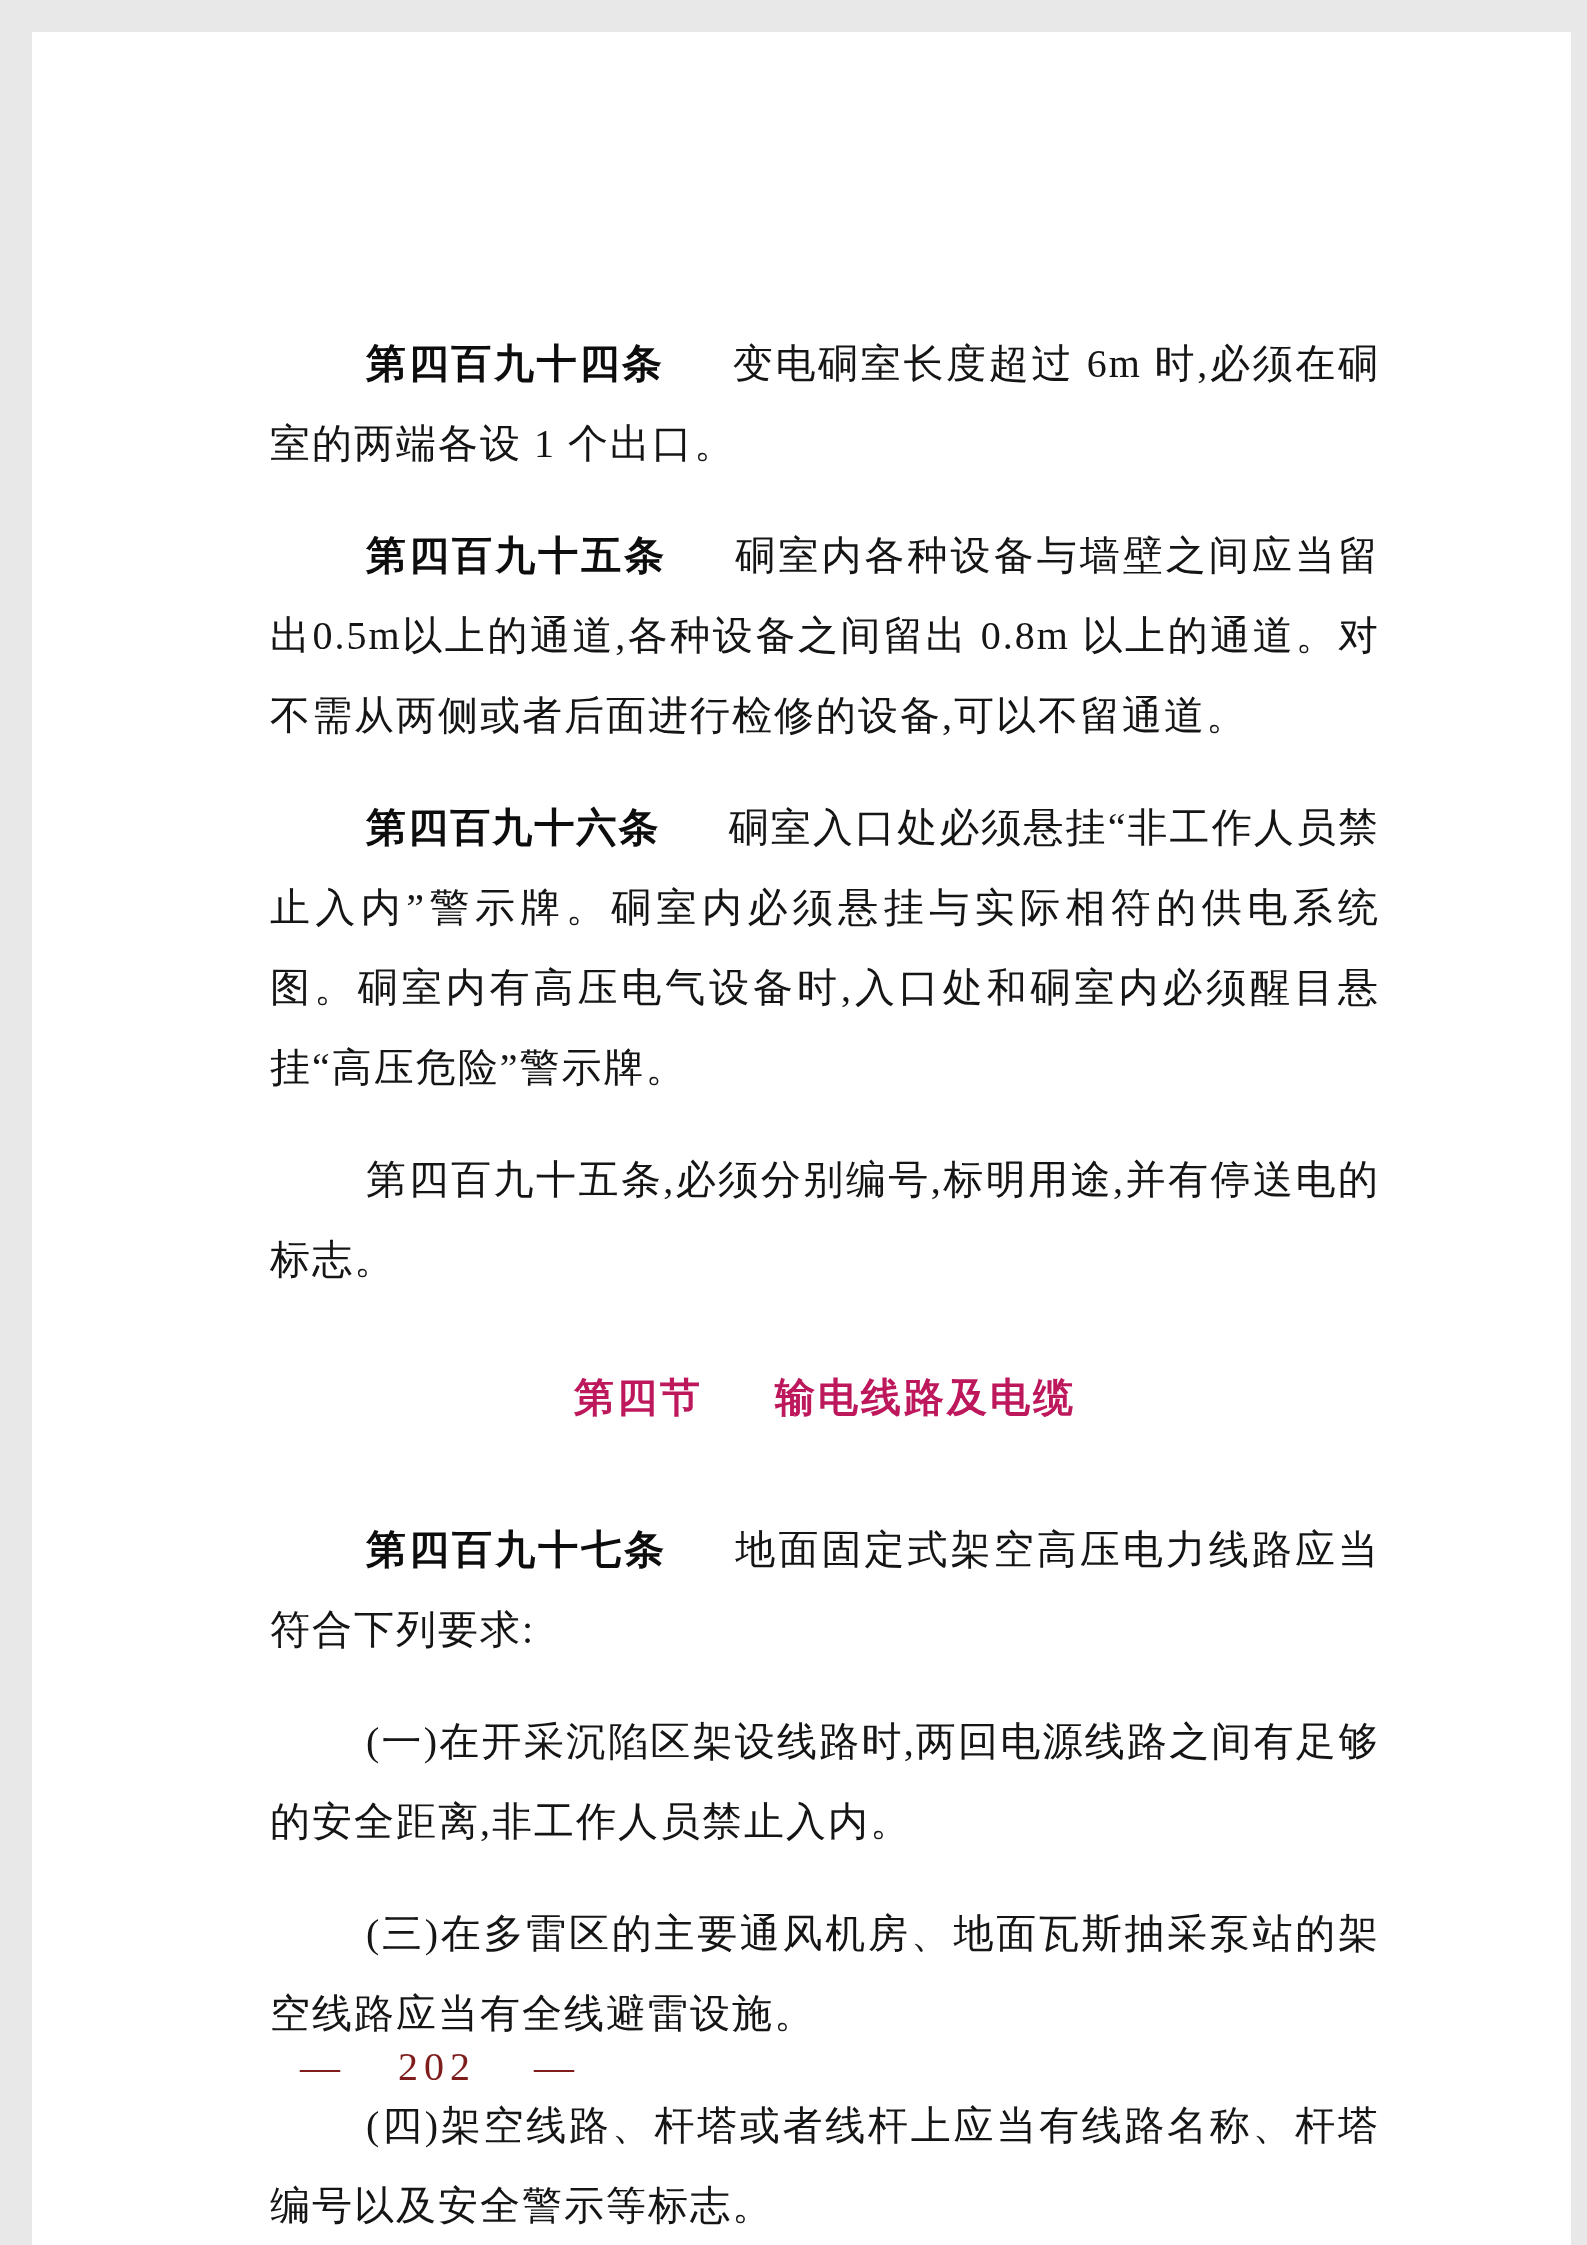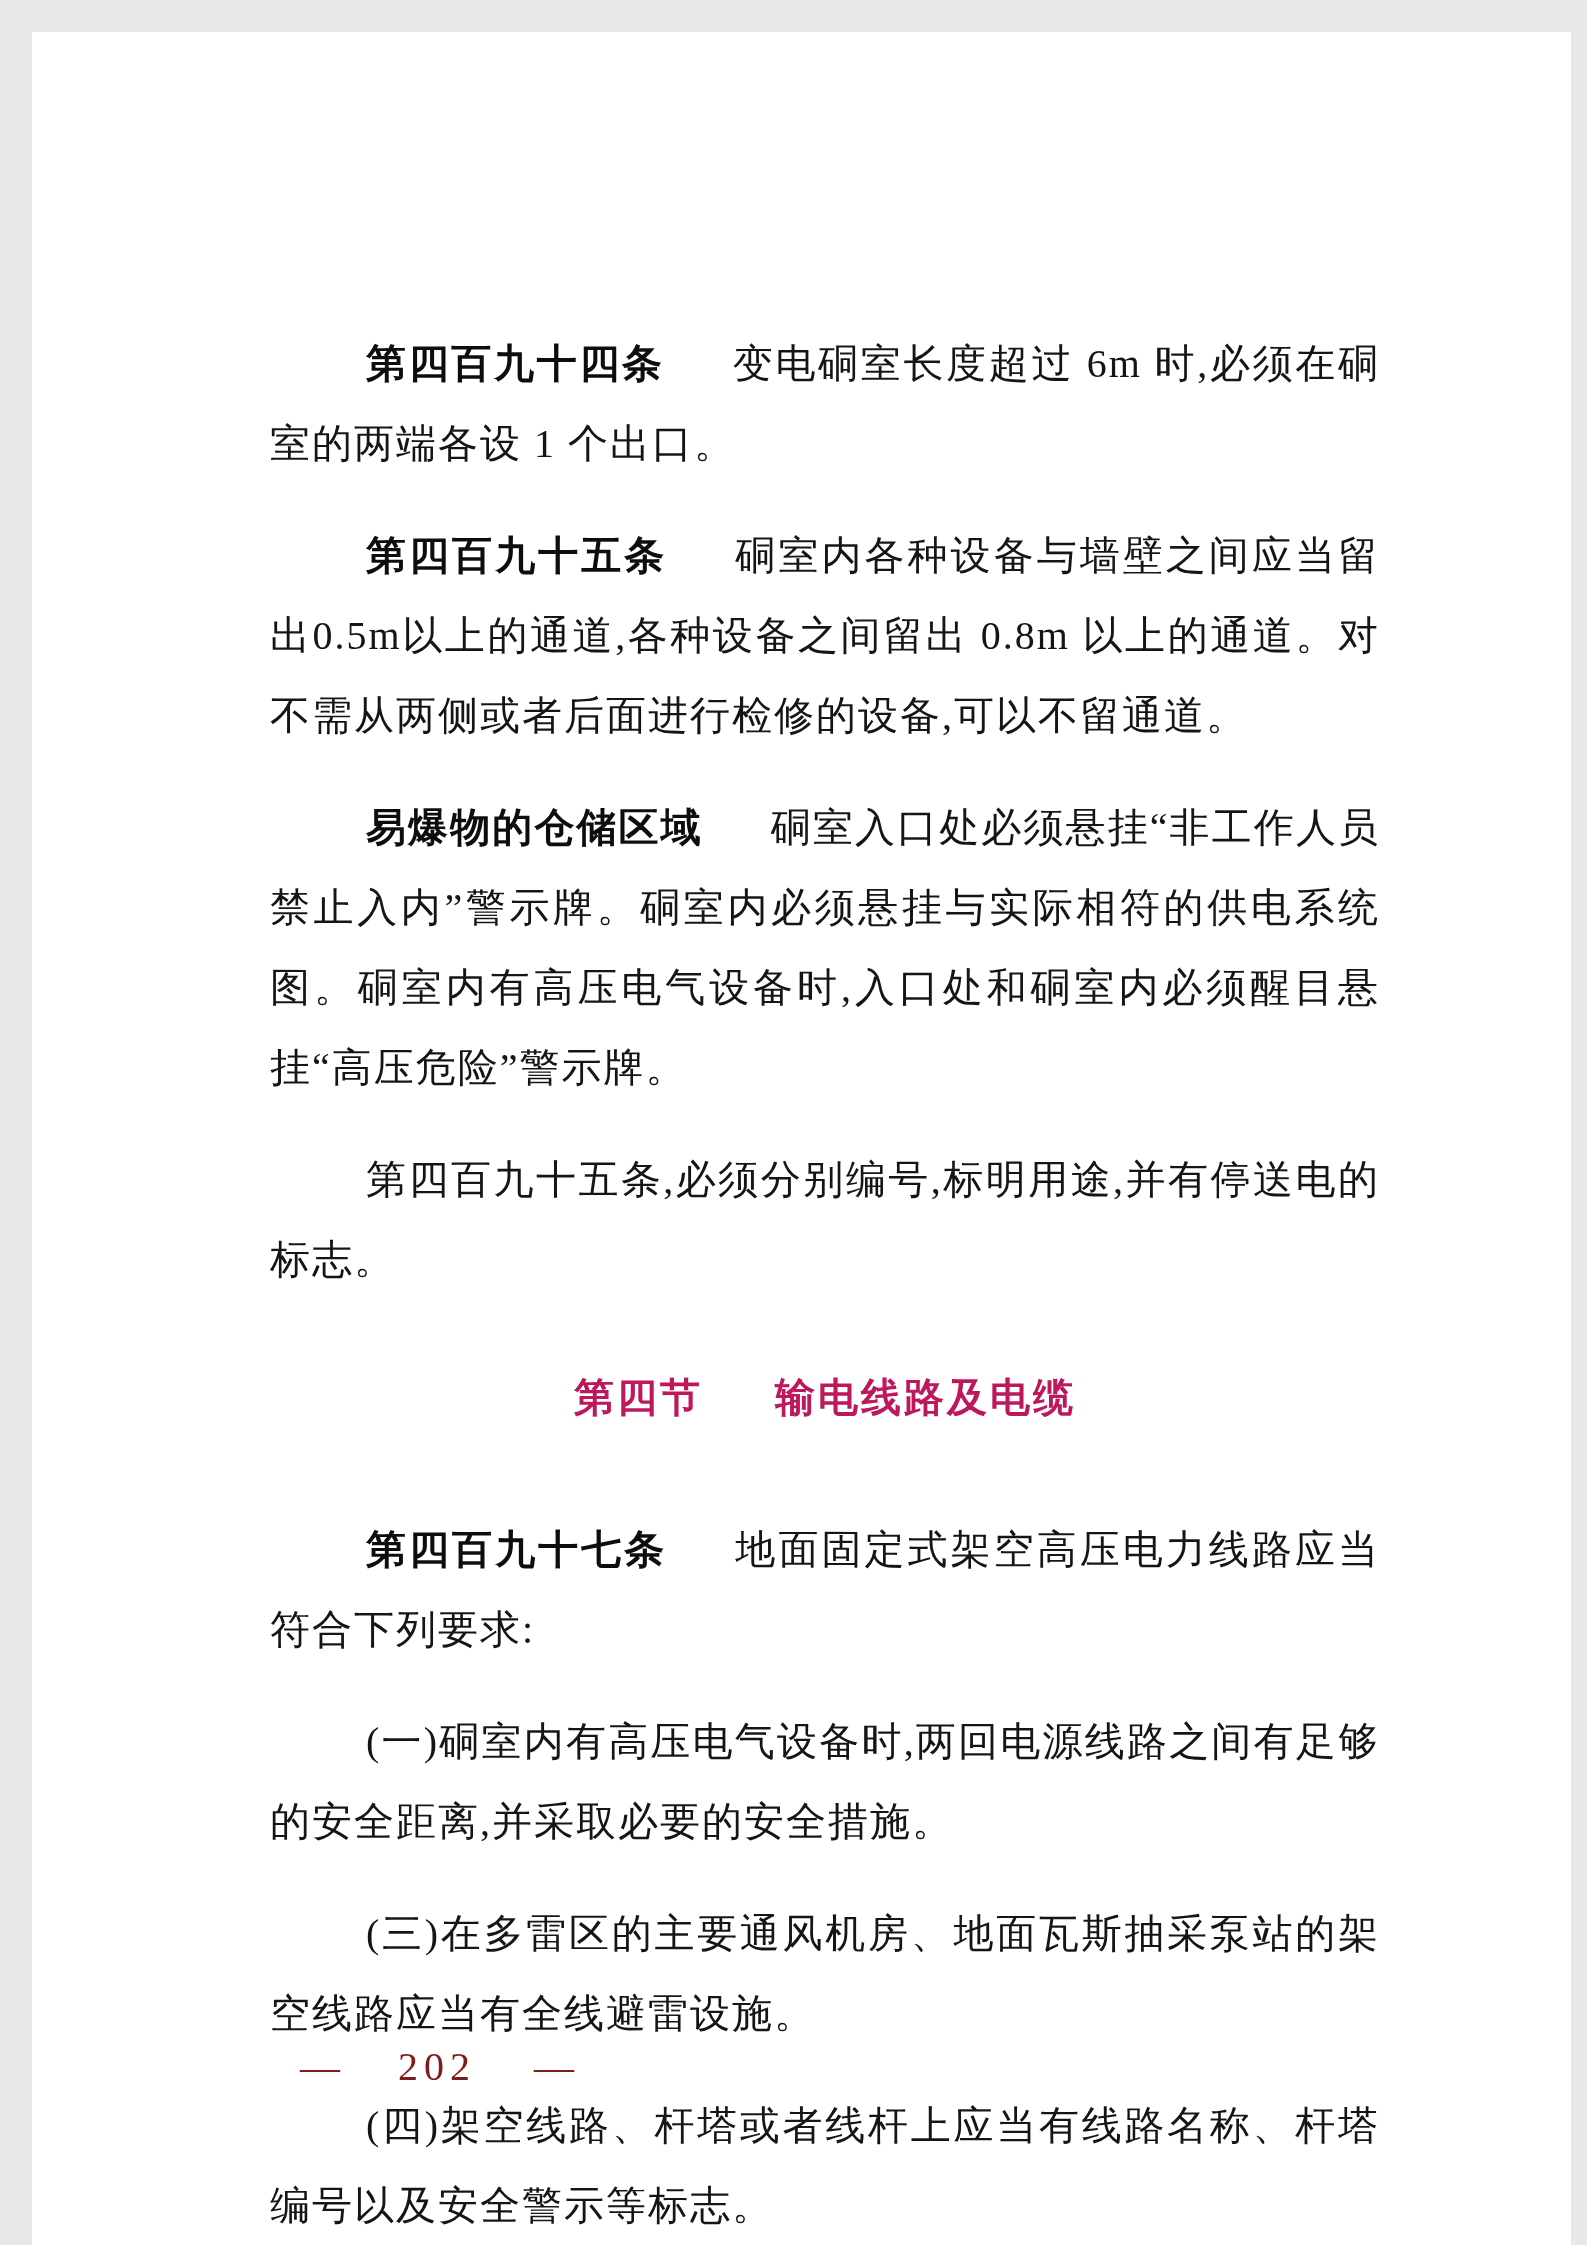--- a/index.html
+++ b/index.html
@@ -57,29 +57,29 @@
 </head>
 <body>
 
 <div class="page">
   <main class="content">
 
     <p class="para"><span class="article-label">第四百九十四条</span><span>变电硐室长度超过 6m 时,必须在硐室的两端各设 1 个出口。</span></p>
 
     <p class="para"><span class="article-label">第四百九十五条</span><span>硐室内各种设备与墙壁之间应当留出0.5m以上的通道,各种设备之间留出 0.8m 以上的通道。对不需从两侧或者后面进行检修的设备,可以不留通道。</span></p>
 
-    <p class="para"><span class="article-label">易爆物的仓储区域</span><span>硐室入口处必须悬挂“非工作人员禁止入内”警示牌。硐室内必须悬挂与实际相符的供电系统图。硐室内有高压电气设备时,入口处和硐室内必须醒目悬挂“高压危险”警示牌。</span></p>
+    <p class="para"><span class="article-label">第四百九十六条</span><span>硐室入口处必须悬挂“非工作人员禁止入内”警示牌。硐室内必须悬挂与实际相符的供电系统图。硐室内有高压电气设备时,入口处和硐室内必须醒目悬挂“高压危险”警示牌。</span></p>
 
     <p class="para"><span>第四百九十五条,必须分别编号,标明用途,并有停送电的标志。</span></p>
 
     <h2 class="section-heading"><span>第四节</span><span class="heading-gap"></span><span>输电线路及电缆</span></h2>
 
     <p class="para"><span class="article-label">第四百九十七条</span><span>地面固定式架空高压电力线路应当符合下列要求:</span></p>
 
-    <p class="para"><span>(一)硐室内有高压电气设备时,两回电源线路之间有足够的安全距离,并采取必要的安全措施。</span></p>
+    <p class="para"><span>(一)在开采沉陷区架设线路时,两回电源线路之间有足够的安全距离,非工作人员禁止入内。</span></p>
 
 
     <p class="para"><span>(三)在多雷区的主要通风机房、地面瓦斯抽采泵站的架空线路应当有全线避雷设施。</span></p>
 
     <p class="para"><span>(四)架空线路、杆塔或者线杆上应当有线路名称、杆塔编号以及安全警示等标志。</span></p>
 
   </main>
 
   <footer class="page-footer"><span class="dash">—</span><span class="pageno">202</span><span class="dash">—</span></footer>
 </div>

